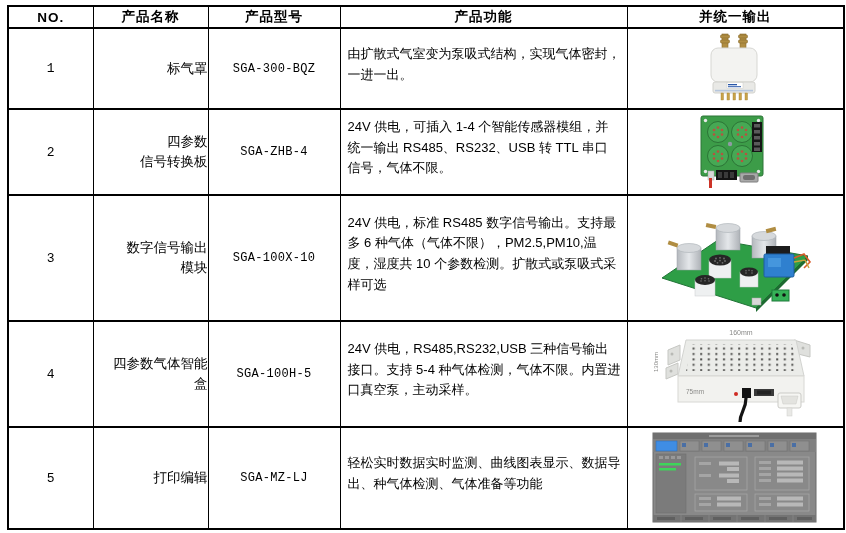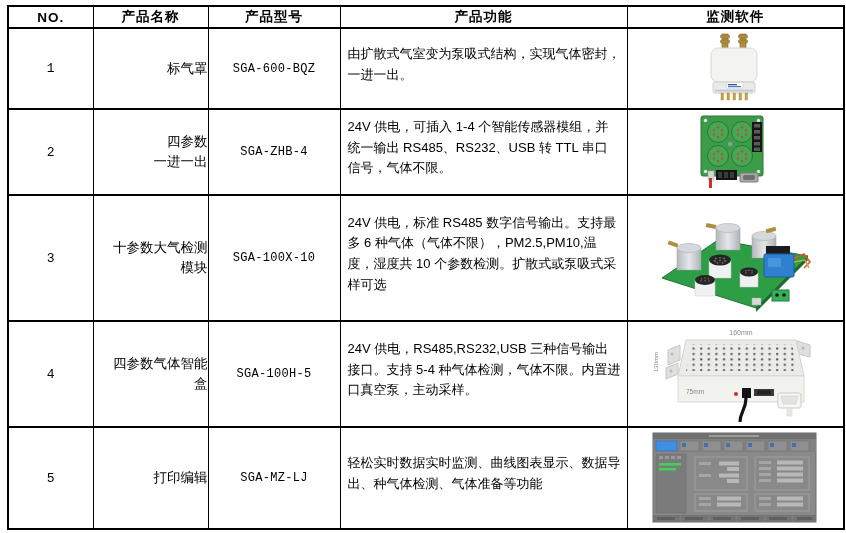--- a/index.html
+++ b/index.html
@@ -93,29 +93,29 @@
       <col style="width:132px">
       <col style="width:287px">
       <col style="width:217px">
     </colgroup>
     <thead>
       <tr>
         <th>NO.</th>
         <th>产品名称</th>
         <th>产品型号</th>
         <th>产品功能</th>
-        <th>监测软件</th>
+        <th>并统一输出</th>
       </tr>
     </thead>
     <tbody>
 
       <tr class="r1">
         <td class="c-no">1</td>
         <td class="c-name">标气罩</td>
-        <td class="c-model">SGA-600-BQZ</td>
+        <td class="c-model">SGA-300-BQZ</td>
         <td class="c-func">由扩散式气室变为泵吸式结构，实现气体密封，一进一出。</td>
         <td class="c-img">
           <svg width="90" height="74" viewBox="0 0 90 74">
             <g fill="#b08d42" stroke="#8a6c2e" stroke-width="0.6">
               <rect x="32" y="2" width="6" height="16"></rect>
               <rect x="30.5" y="3" width="9" height="3" rx="1"></rect>
               <rect x="30.5" y="8" width="9" height="3" rx="1"></rect>
               <rect x="50" y="2" width="6" height="16"></rect>
               <rect x="48.5" y="3" width="9" height="3" rx="1"></rect>
               <rect x="48.5" y="8" width="9" height="3" rx="1"></rect>
@@ -133,21 +133,21 @@
               <rect x="49" y="61" width="2.5" height="7"></rect>
               <rect x="55" y="61" width="2.5" height="7"></rect>
             </g>
           </svg>
         </td>
       </tr>
 
       <tr class="r2">
         <td class="c-no">2</td>
         <td class="c-name">四参数
-一进一出</td>
+信号转换板</td>
         <td class="c-model">SGA-ZHB-4</td>
         <td class="c-func">24V 供电，可插入 1-4 个智能传感器模组，并统一输出 RS485、RS232、USB 转 TTL 串口信号，气体不限。</td>
         <td class="c-img">
           <svg width="80" height="76" viewBox="0 0 80 76">
             <rect x="6" y="2" width="62" height="60" rx="2" fill="#3c9c48" stroke="#2c7436"></rect>
             <circle cx="10.5" cy="6.5" r="1.7" fill="#e8e8e8"></circle>
             <circle cx="63.5" cy="6.5" r="1.7" fill="#e8e8e8"></circle>
             <circle cx="10.5" cy="57.5" r="1.7" fill="#e8e8e8"></circle>
             <circle cx="63.5" cy="57.5" r="1.7" fill="#e8e8e8"></circle>
             <g stroke="#2c7436" fill="#46a854">
@@ -198,21 +198,21 @@
             <rect x="35" y="58" width="4" height="6" fill="#3a3a3a"></rect>
             <rect x="45" y="59" width="18" height="9" rx="1" fill="#a9a9a9" stroke="#7e7e7e"></rect>
             <rect x="48" y="61" width="12" height="5" rx="2" fill="#6f6f6f"></rect>
             <rect x="14" y="64" width="3" height="10" fill="#cc3327"></rect>
           </svg>
         </td>
       </tr>
 
       <tr class="r3">
         <td class="c-no">3</td>
-        <td class="c-name">十参数大气检测
+        <td class="c-name">数字信号输出
 模块</td>
         <td class="c-model">SGA-100X-10</td>
         <td class="c-func">24V 供电，标准 RS485 数字信号输出。支持最多 6 种气体（气体不限），PM2.5,PM10,温度，湿度共 10 个参数检测。扩散式或泵吸式采样可选</td>
         <td class="c-img">
           <svg width="162" height="112" viewBox="0 0 162 112">
             <defs>
               <linearGradient id="cyl" x1="0" y1="0" x2="1" y2="0">
                 <stop offset="0" stop-color="#b4b8bd"></stop>
                 <stop offset="0.5" stop-color="#e4e7ea"></stop>
                 <stop offset="1" stop-color="#aeb2b7"></stop>

